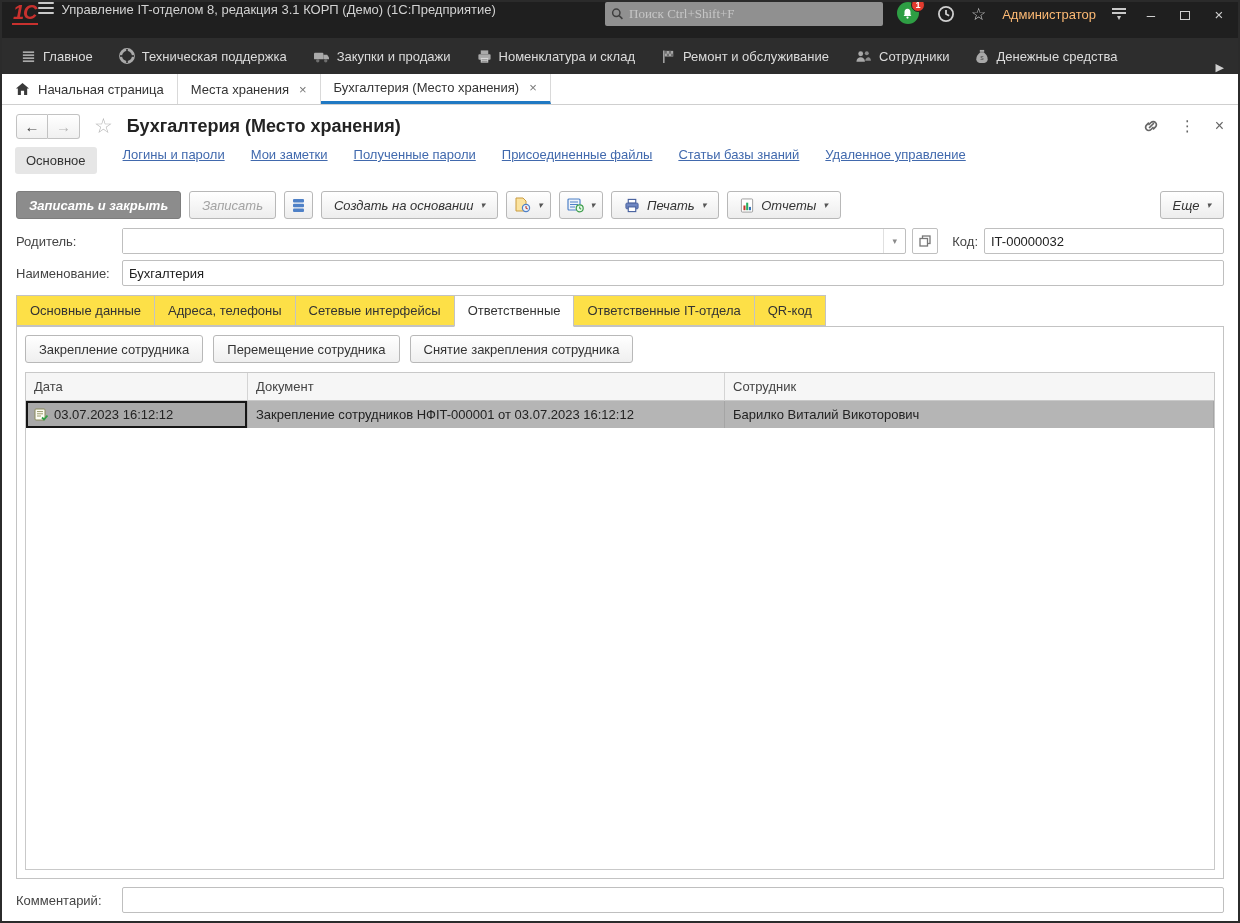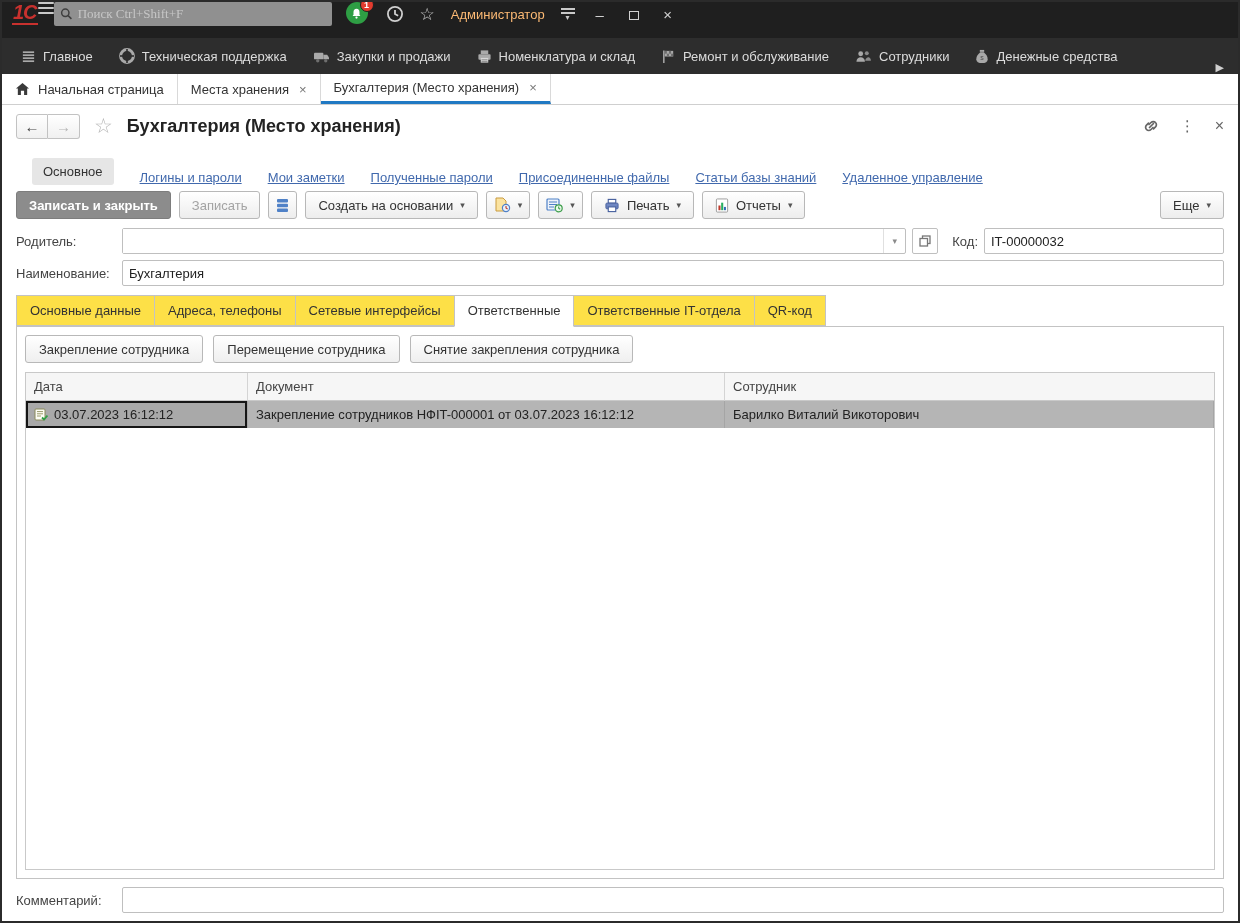--- a/index.html
+++ b/index.html
@@ -60,26 +60,26 @@
   .histbtn { width:32px; height:25px; border:1px solid #c2c2c2; background:linear-gradient(#fff,#f0f0f0);
              display:flex; align-items:center; justify-content:center; font-size:15px; color:#444; cursor:pointer; }
   .histbtn.back { border-radius:3px 0 0 3px; }
   .histbtn.fwd  { border-radius:0 3px 3px 0; border-left:none; color:#b5b5b5; }
   .fav-star { font-size:21px; color:#b8b8b8; margin:0 4px; cursor:pointer; }
   .form-title { font-size:18px; font-weight:bold; color:#232323; flex:1; white-space:nowrap; }
   .fh-icons { display:flex; align-items:center; gap:20px; color:#666; }
   .fh-dots { font-size:15px; color:#666; cursor:pointer; }
   .fh-close { font-size:16px; color:#666; cursor:pointer; }
 
-  .navlinks { height:38px; display:flex; align-items:flex-end; gap:26px; padding:0 30px;
+  .navlinks { height:38px; display:flex; align-items:flex-start; gap:26px; padding:0 13px;
               font-size:13px; flex:none; }
   .navchip { background:#e6e6e6; border-radius:3px; padding:6px 11px; color:#333; cursor:pointer; }
   .navlink { color:#4169ad; text-decoration:underline; cursor:pointer; white-space:nowrap; }
 
-  .toolbar { height:40px; display:flex; align-items:center; gap:8px; padding:0 14px; flex:none; }
+  .toolbar { height:40px; display:flex; align-items:center; gap:8px; padding:0 14px; flex:none;font-style:italic; }
   .btn { height:28px; border:1px solid #b8b8b8; border-radius:3px; background:linear-gradient(#fff,#ededed);
          padding:0 12px; font-size:13px; color:#333; display:inline-flex; align-items:center; gap:7px;
          cursor:pointer; white-space:nowrap; }
   .btn.primary { background:#8c8c8c; border-color:#7d7d7d; color:#fff; font-weight:bold; }
   .btn.disabled { color:#a3a3a3; cursor:default; }
   .btn.iconbtn { padding:0 7px; }
   .caret { font-size:9px; color:#555; }
   .btn.more { margin-left:auto; }
 
   .field-row { display:flex; align-items:center; padding:3px 14px; gap:6px; flex:none; }
@@ -124,20 +124,21 @@
 
 <div class="window">
 
   <div class="titlebar">
     <span class="logo1c">1С</span>
     <span class="burger">
         <i></i>
         <i></i>
         <i></i>
       </span>
+    <span class="tb-title">Управление IT-отделом 8, редакция 3.1 КОРП (Демо)  (1С:Предприятие)</span>
 
     <div class="searchbox">
       <svg width="14" height="14" viewBox="0 0 16 16">
         <circle cx="6.5" cy="6.5" r="4.5" fill="none" stroke="#3f3f3f" stroke-width="1.8"></circle>
         <line x1="10" y1="10" x2="14" y2="14" stroke="#3f3f3f" stroke-width="1.8"></line>
       </svg>
       <input placeholder="Поиск Ctrl+Shift+F" style="">
     </div>
 
     <div class="tb-right">

